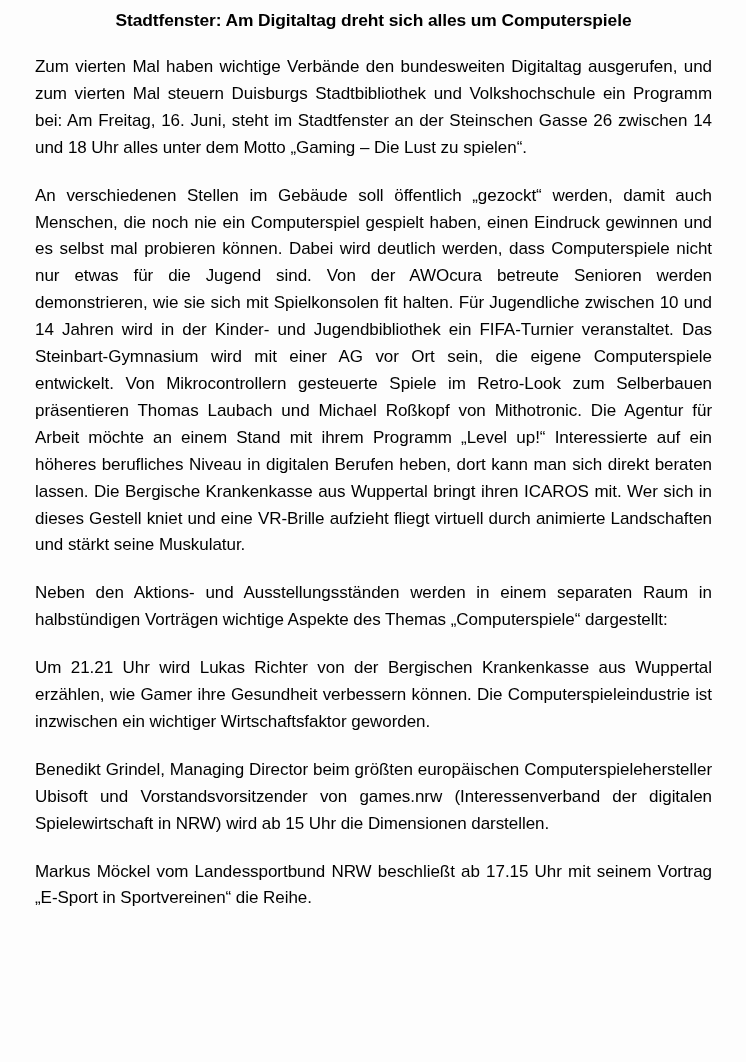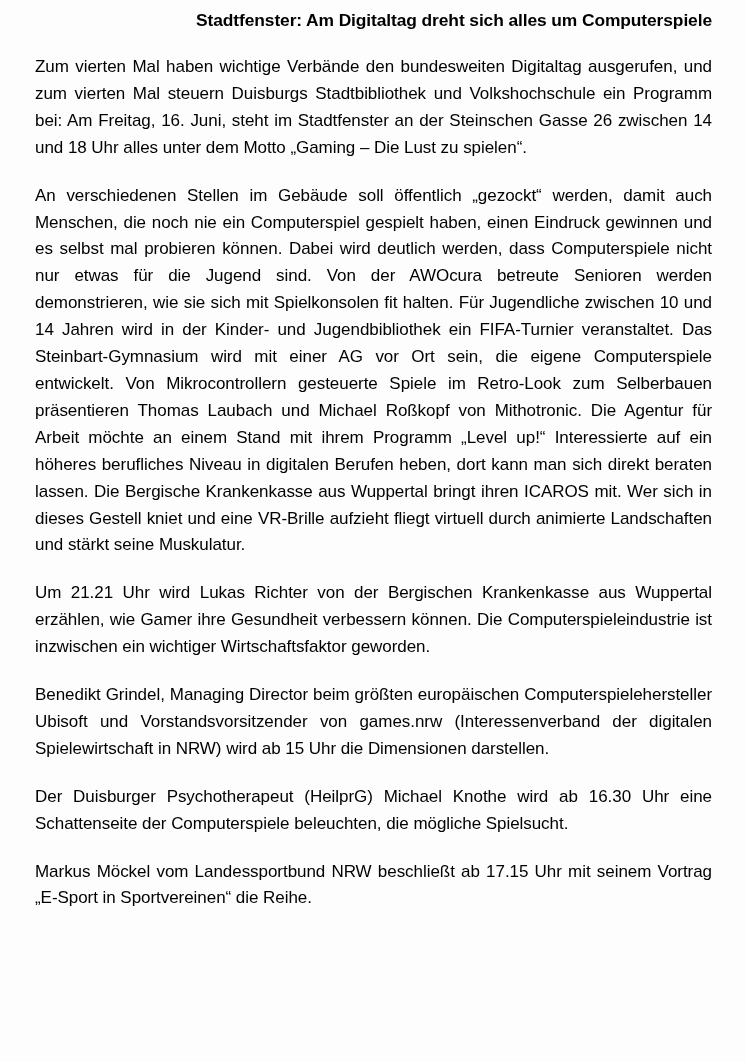--- a/index.html
+++ b/index.html
@@ -20,21 +20,21 @@
     width: 746px;
     height: 1062px;
     padding: 9px 34px 0 35px;
     background: #fdfdfd;
   }
   .doc-title {
     font-size: 17.4px;
     font-weight: bold;
     line-height: 22px;
     letter-spacing: -0.1px;
-    text-align: right;
+    text-align: center;
     margin: 0 0 23px 0;
     white-space: nowrap;
   }
   .body-block {
     font-size: 17px;
     line-height: 26.9px;
     text-align: justify;
     text-justify: inter-word;
     margin: 0 0 21px 0;
     letter-spacing: -0.05px;
@@ -54,24 +54,24 @@
 
 <div class="page">
   <div class="col">
 
     <h1 class="doc-title">Stadtfenster: Am Digitaltag dreht sich alles um Computerspiele</h1>
 
     <p class="body-block">Zum vierten Mal haben wichtige Verbände den bundesweiten Digitaltag ausgerufen, und zum vierten Mal steuern Duisburgs Stadtbibliothek und Volkshochschule ein Programm bei: Am Freitag, 16. Juni, steht im Stadtfenster an der Steinschen Gasse 26 zwischen 14 und 18 Uhr alles unter dem Motto „Gaming – Die Lust zu spielen“.</p>
 
     <p class="body-block">An verschiedenen Stellen im Gebäude soll öffentlich „gezockt“ werden, damit auch Menschen, die noch nie ein Computerspiel gespielt haben, einen Eindruck gewinnen und es selbst mal probieren können. Dabei wird deutlich werden, dass Computerspiele nicht nur etwas für die Jugend sind. Von der AWOcura betreute Senioren werden demonstrieren, wie sie sich mit Spielkonsolen fit halten. Für Jugendliche zwischen 10 und 14 Jahren wird in der Kinder- und Jugendbibliothek ein FIFA-Turnier veranstaltet. Das Steinbart-Gymnasium wird mit einer AG vor Ort sein, die eigene Computerspiele entwickelt. Von Mikrocontrollern gesteuerte Spiele im Retro-Look zum Selberbauen präsentieren Thomas Laubach und Michael Roßkopf von Mithotronic. Die Agentur für Arbeit möchte an einem Stand mit ihrem Programm „Level up!“ Interessierte auf ein höheres berufliches Niveau in digitalen Berufen heben, dort kann man sich direkt beraten lassen. Die Bergische Krankenkasse aus Wuppertal bringt ihren ICAROS mit. Wer sich in dieses Gestell kniet und eine VR-Brille aufzieht fliegt virtuell durch animierte Landschaften und stärkt seine Muskulatur.</p>
 
+    <p class="body-block">Neben den Aktions- und Ausstellungsständen werden in einem separaten Raum in halbstündigen Vorträgen wichtige Aspekte des Themas „Computerspiele“ dargestellt:</p>
 
     <p class="body-block">Um 21.21 Uhr wird Lukas Richter von der Bergischen Krankenkasse aus Wuppertal erzählen, wie Gamer ihre Gesundheit verbessern können. Die Computerspieleindustrie ist inzwischen ein wichtiger Wirtschaftsfaktor geworden.</p>
 
     <p class="body-block">Benedikt Grindel, Managing Director beim größten europäischen Computerspielehersteller Ubisoft und Vorstandsvorsitzender von games.nrw (Interessenverband der digitalen Spielewirtschaft in NRW) wird ab 15 Uhr die Dimensionen darstellen.</p>
 
 
-    <p class="body-block">Der Duisburger Psychotherapeut (HeilprG) Michael Knothe wird ab 16.30 Uhr eine Schattenseite der Computerspiele beleuchten, die mögliche Spielsucht.</p>
 
     <p class="body-block">Markus Möckel vom Landessportbund NRW beschließt ab 17.15 Uhr mit seinem Vortrag „E-Sport in Sportvereinen“ die Reihe.</p>
 
   </div>
 </div>
 
 </body></html>

